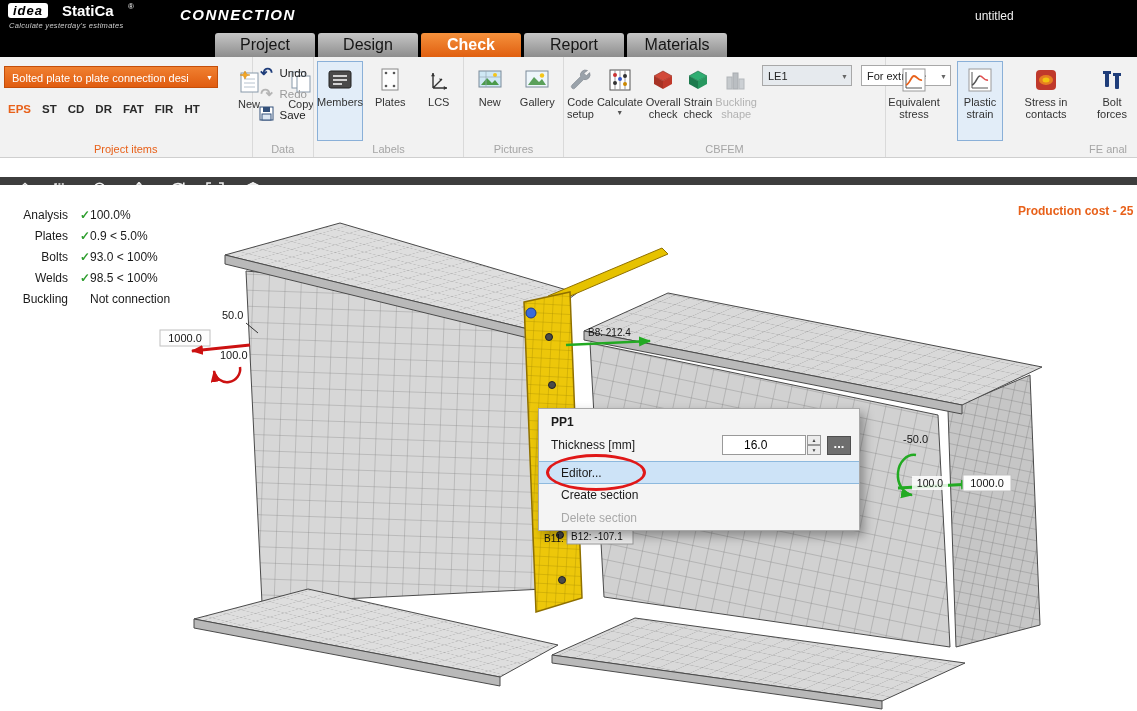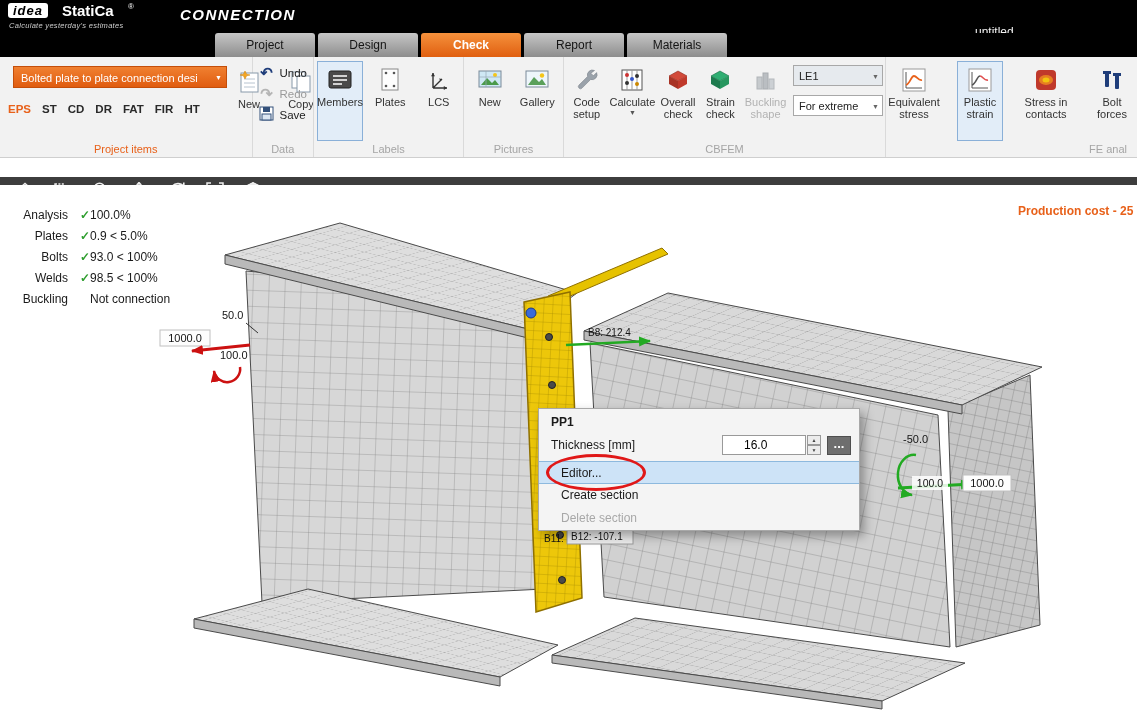--- a/index.html
+++ b/index.html
@@ -7,63 +7,63 @@
        font-family:"Liberation Sans",sans-serif;-webkit-font-smoothing:antialiased;}
 
   
   .hdr{position:absolute;left:0;top:0;width:100%;height:33px;background:#000;color:#fff;}
   .logo-box{position:absolute;left:8px;top:3px;height:15px;line-height:15px;background:#fff;color:#000;
             font-weight:bold;font-style:italic;font-size:13px;padding:0 5px;border-radius:3px;letter-spacing:1px;}
   .logo-name{position:absolute;left:62px;top:2px;font-size:15px;font-weight:bold;color:#fff;}
   .logo-reg{position:absolute;left:128px;top:2px;font-size:8px;color:#fff;}
   .tagline{position:absolute;left:9px;top:21px;font-size:7.5px;font-style:italic;color:#cfcfcf;letter-spacing:.3px;}
   .app-title{position:absolute;left:180px;top:6px;font-size:15px;font-weight:bold;font-style:italic;letter-spacing:1.5px;}
-  .doc-title{position:absolute;left:975px;top:9px;font-size:12px;color:#f2f2f2;margin-top:16px;}
+  .doc-title{position:absolute;left:975px;top:9px;font-size:12px;color:#f2f2f2;}
 
   
   .tabbar{position:absolute;left:0;top:33px;width:100%;height:24px;background:#000;
           display:flex;padding-left:215px;gap:3px;box-sizing:border-box;}
-  .tab{width:100px;height:24px;line-height:24px;text-align:center;font-size:12px;color:#151515;
+  .tab{width:100px;height:24px;line-height:24px;text-align:center;font-size:16px;color:#151515;
        background:linear-gradient(#c6c6c6,#8d8d8d);border-radius:3px 3px 0 0;cursor:default;}
   .tab.active{background:linear-gradient(#f5913c,#e05f10);color:#fff;font-weight:bold;}
 
   
   .ribbon{position:absolute;left:0;top:57px;width:100%;height:101px;background:#f2f2f2;
           border-bottom:1px solid #cfcfcf;display:flex;box-sizing:border-box;}
   .group{position:relative;height:100%;border-right:1px solid #dadada;box-sizing:border-box;}
   .group-label{position:absolute;bottom:2px;left:0;right:0;text-align:center;font-size:11px;color:#a5a5a5;white-space:nowrap;}
   .group-label.accent{color:#e8611a;}
   .grp-project{width:312px;}
   .grp-data{width:74px;}
   .grp-labels{width:150px;display:flex;gap:6px;padding:4px 3px 16px;}
   .grp-pictures{width:100px;display:flex;gap:2px;padding:4px 3px 16px;}
   .grp-cbfem{width:322px;display:flex;gap:1px;padding:4px 2px 16px;}
   .grp-fe{flex:1;display:flex;gap:17px;padding:4px 2px 16px;}
   .grp-fe .group-label{left:auto;right:10px;text-align:right;}
 
-  .proj-dd{position:absolute;left:13px;top:9px;width:214px;height:22px;background:linear-gradient(#f08030,#e05c10);
+  .proj-dd{position:absolute;left:4px;top:9px;width:214px;height:22px;background:linear-gradient(#f08030,#e05c10);
            color:#fff;font-size:11px;line-height:22px;padding-left:7px;box-sizing:border-box;border:1px solid #c44e0a;
            white-space:nowrap;overflow:hidden;}
   .proj-dd .chev{position:absolute;right:4px;top:0;font-size:7px;color:#fff;}
   .codes{position:absolute;left:8px;top:46px;display:flex;gap:11px;font-size:11.5px;font-weight:bold;color:#2a2a2a;}
   .codes .c0{color:#e8611a;}
   .mini-col{position:absolute;left:226px;top:6px;display:flex;gap:6px;}
 
   .bigbtn{width:46px;display:flex;flex-direction:column;align-items:center;font-size:11px;color:#333;
           line-height:1.1;text-align:center;padding-top:2px;border:1px solid transparent;box-sizing:border-box;cursor:default;}
   .bigbtn .ic{height:32px;display:flex;align-items:center;justify-content:center;}
   .bigbtn.sel{background:#e2edf8;border:1px solid #8ab0d8;}
   .bigbtn.dis{color:#b2b2b2;}
   .w50{width:52px;}
   .smallbtn{display:flex;align-items:center;gap:5px;height:21px;font-size:11.5px;color:#222;padding:0 6px;white-space:nowrap;}
   .smallbtn .g{width:16px;text-align:center;font-size:15px;font-weight:bold;color:#1f3d7a;line-height:16px;}
   .smallbtn .g.gray{color:#b5b5b5;}
   .datacol{padding-top:5px;}
 
-  .combocol{display:flex;flex-direction:column;gap:9px;padding-top:4px;margin-left:3px;}
+  .combocol{display:flex;flex-direction:row;gap:9px;padding-top:4px;margin-left:3px;}
   .combo{position:relative;width:90px;height:21px;background:#fff;border:1px solid #a8a8a8;font-size:11px;
          line-height:20px;padding-left:5px;box-sizing:border-box;color:#222;}
   .combo.gray{background:#e6eaee;}
   .combo .chev{position:absolute;right:3px;top:1px;font-size:7px;color:#666;}
   .calcchev{font-size:7px;color:#555;margin-top:1px;}
 
   
   .vtb{position:absolute;left:0;top:158px;width:100%;height:27px;background:#3d3d3d;display:flex;align-items:center;
        gap:16px;padding-left:14px;box-sizing:border-box;margin-top:19px;}
   .vbtn{width:22px;height:22px;display:flex;align-items:center;justify-content:center;}

